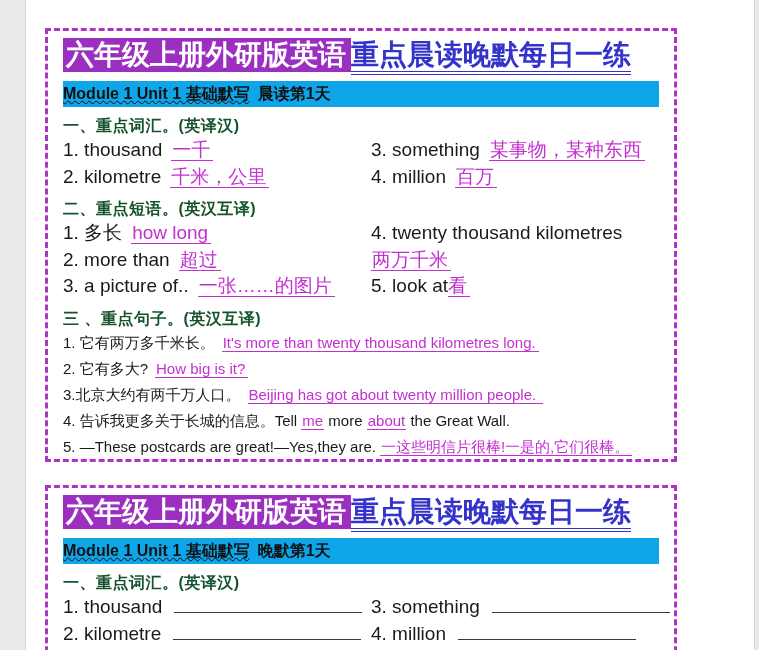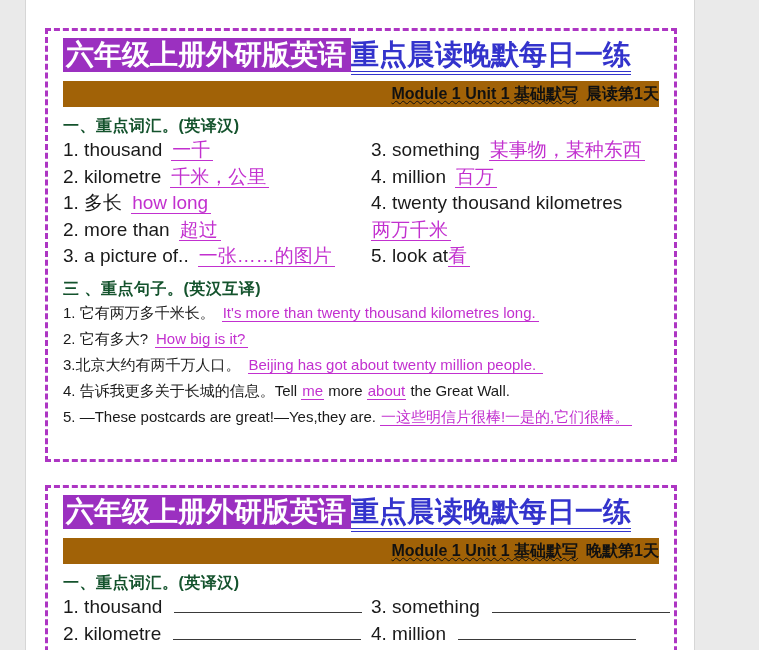--- a/index.html
+++ b/index.html
@@ -1,25 +1,25 @@
 <!DOCTYPE html>
 <html><head>
 <meta charset="utf-8">
 <style>
   * { margin:0; padding:0; box-sizing:border-box; }
   html,body { width:759px; height:650px; overflow:hidden; }
   body { background:#eaeaea; font-family:"Liberation Sans","DejaVu Sans",sans-serif; color:#1a1a1a; position:relative; }
-  .sheet { position:absolute; left:25px; top:0; width:670px; height:650px; background:#ffffff; border-left:1px solid #d6d6d6; border-right:1px solid #d6d6d6; }
+  .sheet { position:absolute; left:25px; top:0; width:730px; height:650px; background:#ffffff; border-left:1px solid #d6d6d6; border-right:1px solid #d6d6d6; }
   .card { position:absolute; left:19px; width:632px; background:#fff; border:3px dashed #ad35c3; padding:5px 15px 8px 15px; overflow:hidden; }
   .card-1 { top:28px; height:434px; }
   .card-2 { top:485px; height:400px; }
   .card-title { font-size:28px; font-weight:bold; line-height:38px; white-space:nowrap; }
   .title-hl { background:#9b30c0; color:#ffffff; padding:1px 5px 2px 3px; }
   .title-blue { color:#3333cc; display:inline-block; border-bottom:4px double #3333cc; line-height:33px; }
-  .subtitle { background:#a16207; text-align:right; font-size:16px; font-weight:bold; line-height:26px; margin-top:6px; color:#111; }
+  .subtitle { background:#0ea5e9; text-align:left; font-size:16px; font-weight:bold; line-height:26px; margin-top:6px; color:#111; }
   .subtitle-u { text-decoration:underline; text-decoration-style:wavy; text-decoration-thickness:1px; }
   .subtitle-day { margin-left:8px; }
   .sec { font-size:16px; font-weight:bold; color:#14532d; margin-top:8px; line-height:22px; letter-spacing:0.5px; }
   .cols { display:flex; }
   .col-l { width:308px; flex:none; }
   .col-r { flex:1; }
   .row { line-height:26.5px; font-size:19px; white-space:nowrap; }
   .q { color:#1a1a1a; }
   .a { color:#c230cf; border-bottom:1.5px solid #c230cf; margin-left:9px; padding:0 3px 0 1px; }
   .a.flush { margin-left:0; }
@@ -49,20 +49,21 @@
       <div class="col-l">
         <div class="row"><span class="q">1. thousand</span><span class="a">一千</span></div>
         <div class="row"><span class="q">2. kilometre</span><span class="a">千米，公里</span></div>
       </div>
       <div class="col-r">
         <div class="row"><span class="q">3. something</span><span class="a">某事物，某种东西</span></div>
         <div class="row"><span class="q">4. million</span><span class="a">百万</span></div>
       </div>
     </div>
 
+    <div class="sec">二、重点短语。(英汉互译)</div>
     <div class="cols">
       <div class="col-l">
         <div class="row"><span class="q">1. 多长</span><span class="a">how long</span></div>
         <div class="row"><span class="q">2. more than</span><span class="a">超过</span></div>
         <div class="row"><span class="q">3. a picture of..</span><span class="a">一张……的图片</span></div>
       </div>
       <div class="col-r">
         <div class="row"><span class="q">4. twenty thousand kilometres</span></div>
         <div class="row"><span class="a flush">两万千米</span></div>
         <div class="row"><span class="q">5. look at</span><span class="a tight">看</span></div>

